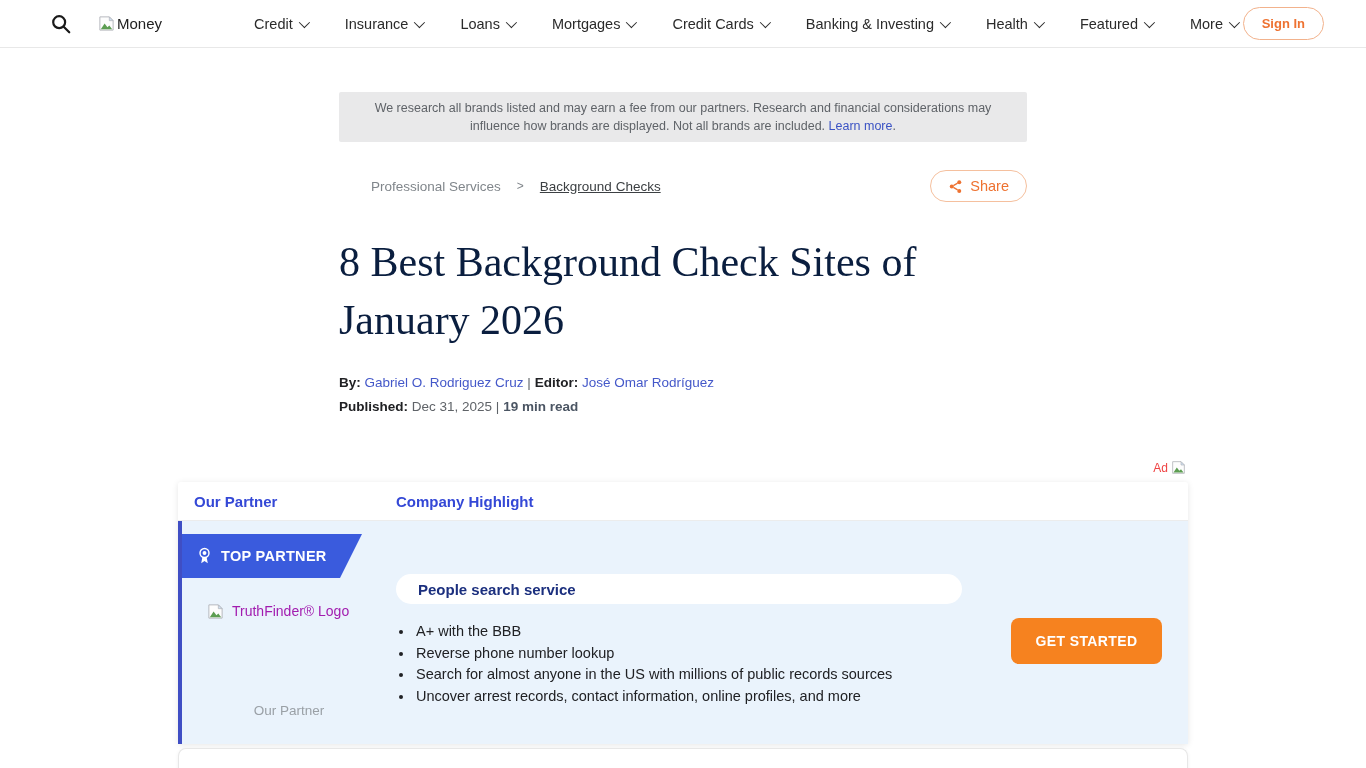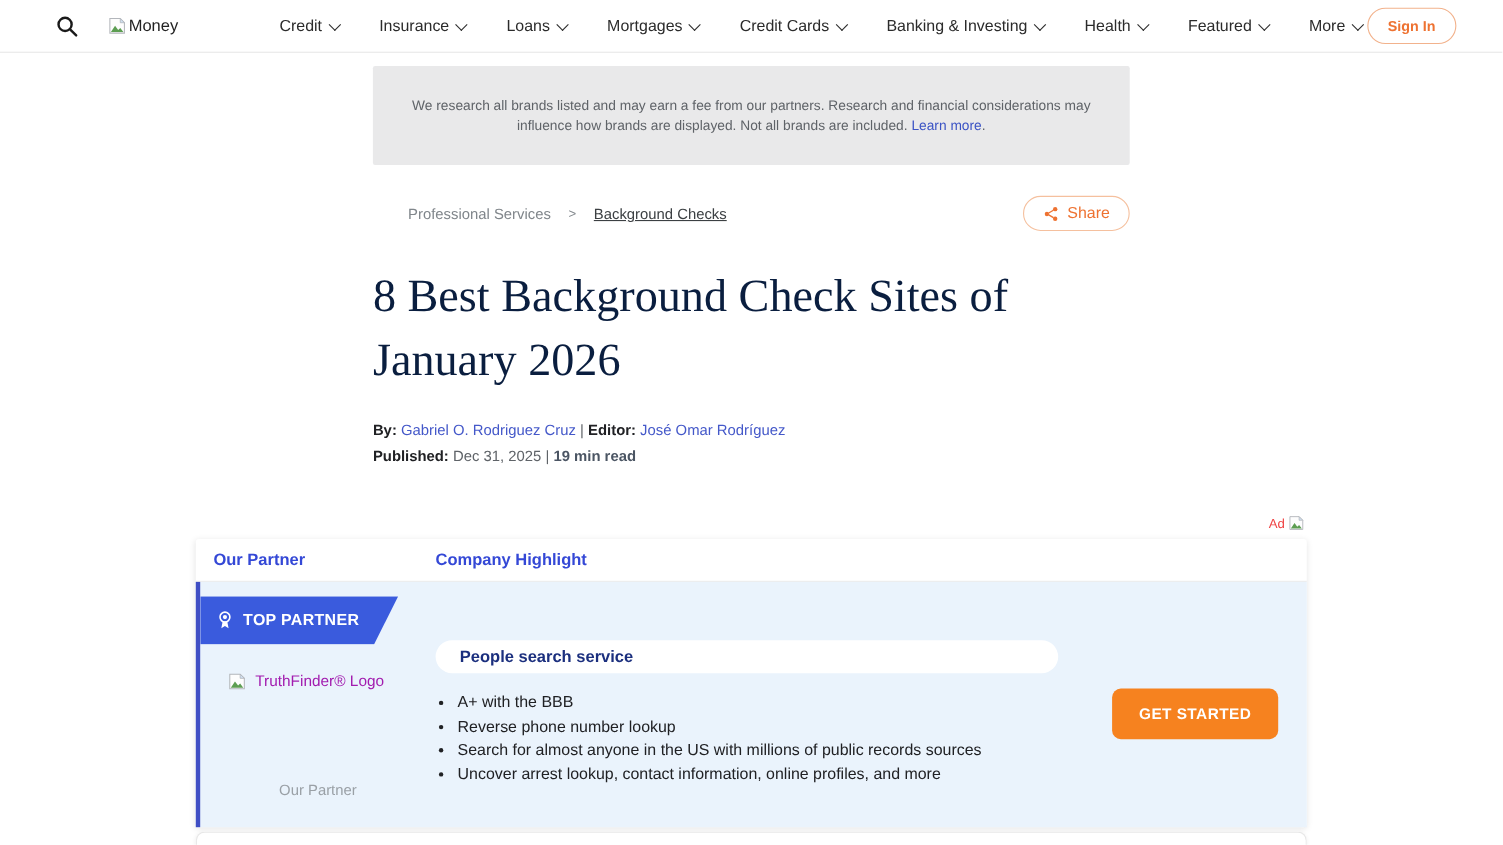--- a/index.html
+++ b/index.html
@@ -16,22 +16,22 @@
   .nav-item { display: flex; align-items: center; gap: 6px; font-size: 14.5px; color: #2b2b2b;
     cursor: pointer; white-space: nowrap; }
   .chev { width: 8px; height: 8px; border-right: 1.6px solid #2b2b2b; border-bottom: 1.6px solid #2b2b2b;
     transform: rotate(45deg) translateY(-2px); display: inline-block; }
   .signin { margin-left: auto; margin-right: 42px; border: 1px solid #f2b28c; color: #ee7231;
     font-size: 13px; font-weight: bold; padding: 8px 18px; border-radius: 18px; background: #fff; cursor: pointer; }
 
   
   .col-narrow { width: 688px; margin-left: 339px; }
 
-  .disclaimer { margin-top: 12px; background: #e9e9ea; border-radius: 2px;
-    padding: 27px 30px; text-align: center; font-size: 12.5px; line-height: 18px; color: #5f6368; }
+  .disclaimer { margin-top: 44px; background: #e9e9ea; border-radius: 2px;
+    padding: 7px 30px; text-align: center; font-size: 12.5px; line-height: 18px; color: #5f6368; }
   .disclaimer a { color: #3b53c4; text-decoration: none; cursor: pointer; }
 
   .crumb-row { margin-top: 28px; display: flex; align-items: center; }
   .breadcrumb { display: flex; align-items: center; gap: 16px; font-size: 13.5px; margin-left: 32px; }
   .crumb-parent { color: #80868b; cursor: pointer; }
   .crumb-sep { color: #80868b; font-size: 12px; }
   .crumb-current { color: #3c4043; text-decoration: underline; cursor: pointer; }
   .share-btn { margin-left: auto; display: flex; align-items: center; gap: 7px;
     border: 1px solid #f5c09e; color: #ee7231; background: #fff; font-size: 14.5px;
     padding: 7px 17px; border-radius: 18px; cursor: pointer; }
@@ -217,21 +217,21 @@
         <span>TruthFinder® Logo</span>
       </div>
       <div class="partner-caption">Our Partner</div>
 
       <div class="highlight-pill">People search service</div>
 
       <ul class="bullets">
         <li>A+ with the BBB</li>
         <li>Reverse phone number lookup</li>
         <li>Search for almost anyone in the US with millions of public records sources</li>
-        <li>Uncover arrest lookup, contact information, online profiles, and more</li>
+        <li>Uncover arrest records, contact information, online profiles, and more</li>
       </ul>
 
       <button class="cta">GET STARTED</button>
     </div>
   </div>
 
   <div class="next-row"></div>
 </div>
 
 </body></html>

